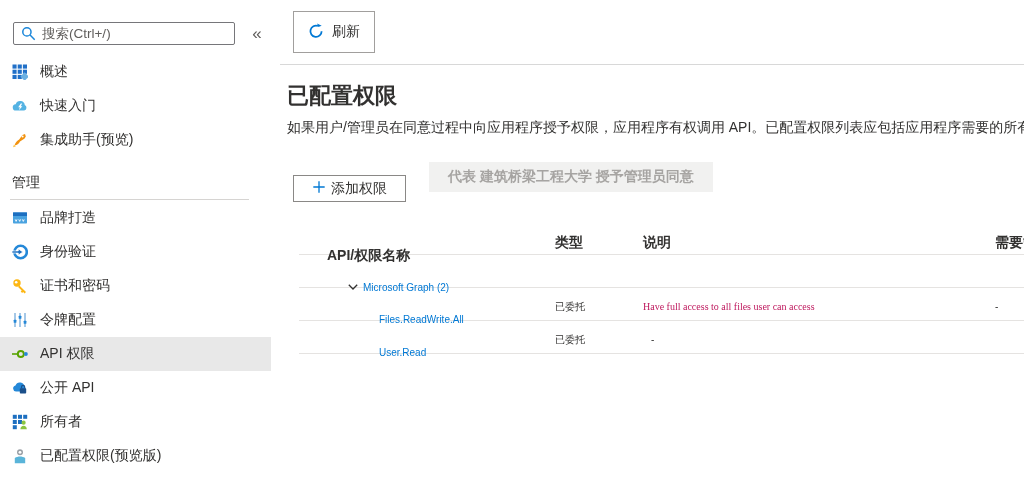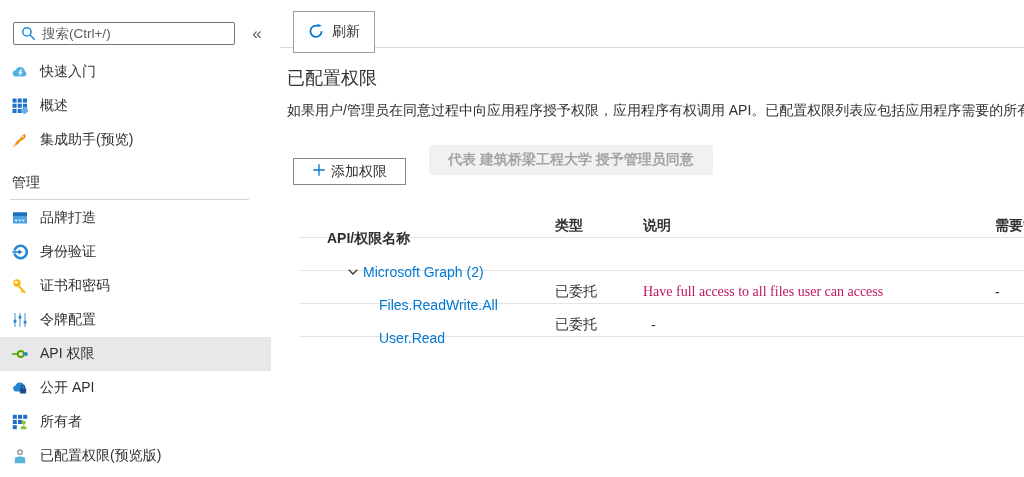--- a/index.html
+++ b/index.html
@@ -26,47 +26,47 @@
   .nav-item .icon svg { width:16px; height:16px; display:block; }
   .nav-label { font-size:14px; color:#323130; white-space:nowrap; }
 
   .section-head { height:26px; margin-top:13px; display:flex; align-items:center; padding-left:12px; }
   .section-label { font-size:14px; font-weight:400; color:#323130; }
   .section-divider { border:none; border-top:1px solid #d6d4d2; margin:3px 22px 0 10px; }
   .nav-group { margin-top:1px; }
 
   
   .content { position:absolute; left:280px; top:0; width:744px; height:477px; }
-  .cmdbar { position:relative; height:48px; border-bottom:1px solid #d8d8d8; }
+  .cmdbar { position:relative; height:65px; border-bottom:1px solid #d8d8d8; }
   .refresh-btn { position:absolute; left:13px; top:11px; height:42px; padding:0 14px;
     background:#fff; border:1px solid #a19f9d; display:flex; align-items:center; gap:8px;
     font-size:14px; color:#323130; cursor:pointer; font-family:inherit; }
   .refresh-btn svg { width:16px; height:16px; }
 
   .page-body { padding:17px 0 0 7px; }
-  .page-title { font-size:18px; font-weight:400; color:#323130; line-height:27px; }
+  .page-title { font-size:22px; font-weight:700; color:#323130; line-height:27px; }
   .page-desc { margin-top:9px; font-size:14px; color:#323130; white-space:nowrap; overflow:hidden; line-height:19px; }
 
   .btn-row { margin-top:15px; display:flex; align-items:center; }
   .add-perm-btn { margin-left:6px; height:27px; padding:0 18px; background:#fff;
     border:1px solid #8a8886; display:flex; align-items:center; gap:5px;
     font-size:14px; color:#323130; cursor:pointer; font-family:inherit;margin-top:23px; }
   .add-perm-btn svg { width:14px; height:14px; }
   .grant-btn { margin-left:23px; height:27px; padding:14px 18px; background:#f1f1f0;
     border:1px solid #f1f1f0; font-size:14px; font-weight:700; color:#a6a4a2;
     display:flex; align-items:center; cursor:default; font-family:inherit; }
 
   
   .table { margin:19px 0 0 12px; width:788px; }
   .t-row { display:grid; grid-template-columns:256px 88px 344px 100px; align-items:center;
     border-bottom:1px solid #e5e3e1; }
   .t-head { height:34px; }
   .t-head .t-cell { font-size:14px; font-weight:700; color:#323130; white-space:nowrap; }
   .t-body-row, .t-group-row { height:33px; }
-  .t-cell { font-size:14px; white-space:nowrap; overflow:visible; }
+  .t-cell { font-size:10px; white-space:nowrap; overflow:visible; }
   .t-cell.c-name { padding-left:28px;margin-top:26px; }
   .t-group-row .t-cell.c-name { padding-left:48px; display:flex; align-items:center; gap:4px; }
   .t-body-row .t-cell.c-name { padding-left:80px; }
   .t-cell.c-consent { padding-left:8px; }
   .t-cell.c-desc { color:#be185d;font-family:Liberation Serif, serif; }
   .link { color:#0078d4; text-decoration:none; cursor:pointer; }
   .chev { width:12px; height:12px; display:inline-block; cursor:pointer; }
   .chev svg { width:12px; height:12px; display:block; }
 </style>
 </head>
@@ -82,29 +82,20 @@
             <circle cx="6.3" cy="6.3" r="4.4"></circle>
               <path d="M9.7 9.7L14.6 14.6"></path>
           </svg>
         </span>
         <input type="text" placeholder="搜索(Ctrl+/)" style="">
       </div>
       <button class="collapse-btn">«</button>
     </div>
 
     <div class="nav">
-      <div class="nav-item">
-        <span class="icon">
-          <svg viewBox="0 0 16 16">
-              <path d="M4.2 12.6a3.2 3.2 0 0 1-.5-6.4A4.7 4.7 0 0 1 12.8 7a3 3 0 0 1-.6 5.6z" fill="#55b3e3"></path>
-              <path d="M8.8 5.4 6.2 9.2h1.7l-1 3.1 3.5-4.1H8.7l1.5-2.8z" fill="#ffffff"></path>
-            </svg>
-        </span>
-        <span class="nav-label">快速入门</span>
-      </div>
       <div class="nav-item">
         <span class="icon">
           <svg viewBox="0 0 16 16">
               <g fill="#2170c8">
                 <rect x="0.5" y="0.5" width="4.1" height="4.1"></rect>
                 <rect x="5.7" y="0.5" width="4.1" height="4.1"></rect>
                 <rect x="10.9" y="0.5" width="4.1" height="4.1"></rect>
                 <rect x="0.5" y="5.7" width="4.1" height="4.1"></rect>
                 <rect x="5.7" y="5.7" width="4.1" height="4.1"></rect>
                 <rect x="10.9" y="5.7" width="4.1" height="4.1"></rect>
@@ -112,20 +103,29 @@
                 <rect x="5.7" y="10.9" width="4.1" height="4.1"></rect>
               </g>
               <rect x="9.6" y="9.6" width="6" height="6" fill="#6bb0e2" transform="rotate(45 12.6 12.6)"></rect>
             </svg>
         </span>
         <span class="nav-label">概述</span>
       </div>
       <div class="nav-item">
         <span class="icon">
           <svg viewBox="0 0 16 16">
+              <path d="M4.2 12.6a3.2 3.2 0 0 1-.5-6.4A4.7 4.7 0 0 1 12.8 7a3 3 0 0 1-.6 5.6z" fill="#55b3e3"></path>
+              <path d="M8.8 5.4 6.2 9.2h1.7l-1 3.1 3.5-4.1H8.7l1.5-2.8z" fill="#ffffff"></path>
+            </svg>
+        </span>
+        <span class="nav-label">快速入门</span>
+      </div>
+      <div class="nav-item">
+        <span class="icon">
+          <svg viewBox="0 0 16 16">
               <path d="M2.6 13.4c.8-2.8 2.6-4.8 4.6-5.8l3.2-4.6 2.6-1 .8 2.4-1.2 2.2-4.6 3c-1 2-3 3.8-5.4 3.8z" fill="#f2920f"></path>
               <circle cx="10.6" cy="4.6" r="1" fill="#ffffff"></circle>
               <path d="M1 15.2l2.8-.8-1.8-1.8z" fill="#fdc34a"></path>
             </svg>
         </span>
         <span class="nav-label">集成助手(预览)</span>
       </div>
 
       <div class="section-head">
         <span class="section-label">管理</span>

